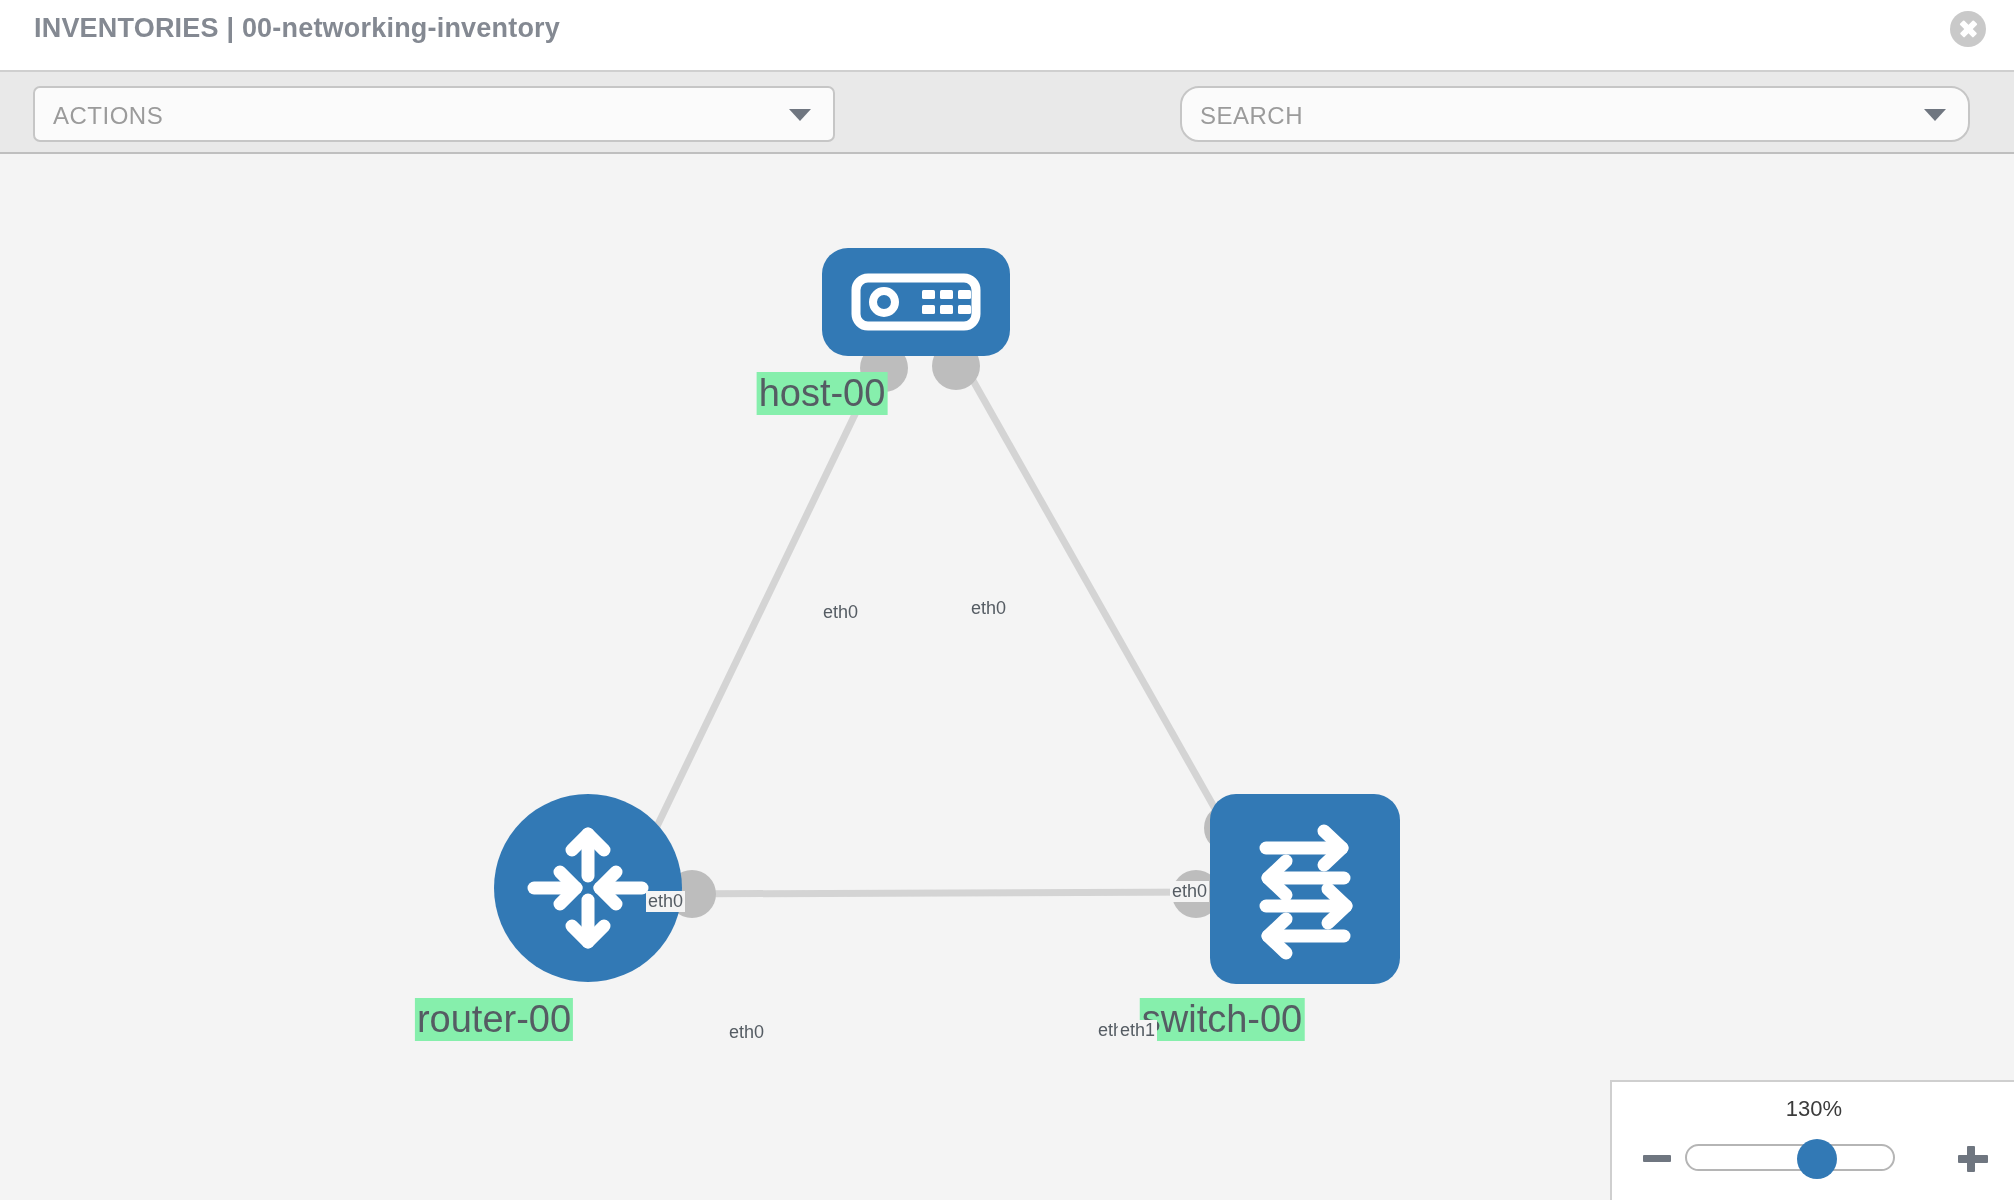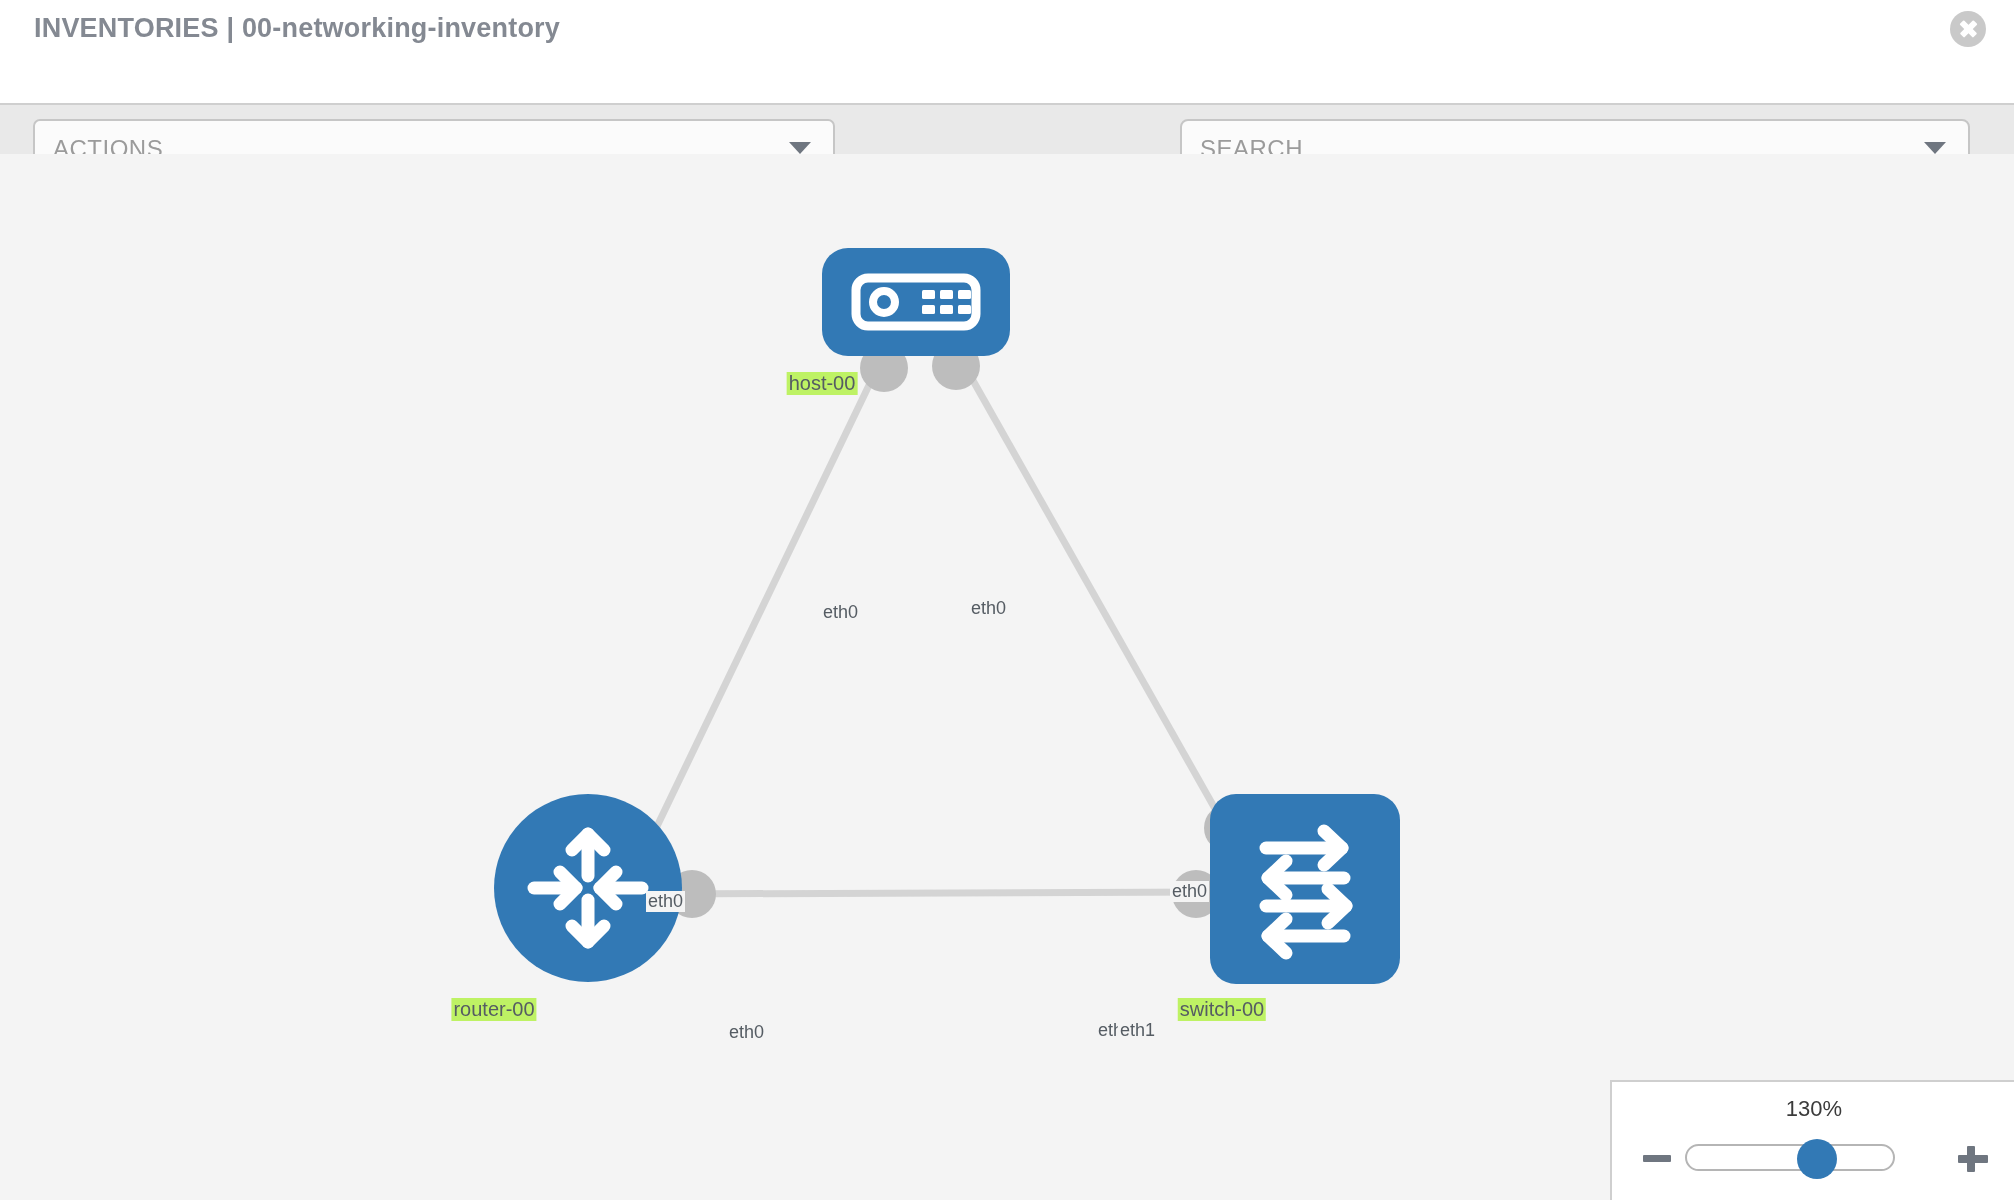--- a/index.html
+++ b/index.html
@@ -33,21 +33,20 @@
   }
   .close-btn .x1 { transform: rotate(45deg); }
   .close-btn .x2 { transform: rotate(-45deg); }
 
   
   .toolbar {
     position:absolute; left:0; top:70px; width:2014px; height:84px;
     background:#e9e9e9;
     border-top:2px solid #cfcfcf;
     border-bottom:2px solid #bfbfbf;
-    margin-top:33px;
   }
   .actions-select {
     position:absolute; left:33px; top:14px;
     width:802px; height:56px;
     background:#fbfbfb;
     border:2px solid #c6c6c6; border-radius:7px;
     cursor:pointer;
   }
   .actions-select .lbl {
     position:absolute; left:18px; top:14px;
@@ -65,21 +64,21 @@
     width:42px; height:42px; cursor:pointer;
   }
   .tool-icon.wrench { left:1043px; }
   .tool-icon.key { left:1110px; }
   .tool-icon svg { display:block; }
 
   .search-select {
     position:absolute; left:1180px; top:14px;
     width:790px; height:56px;
     background:#fbfbfb;
-    border:2px solid #c6c6c6; border-radius:8px;
+    border:2px solid #c6c6c6; border-radius:19px;
     cursor:text;
   }
   .search-select .lbl {
     position:absolute; left:18px; top:14px;
     font-size:24px; color:#9b9b9b; letter-spacing:0.5px;
   }
 
   
   .canvas {
     position:absolute; left:0; top:154px;
@@ -94,22 +93,22 @@
     position:absolute; left:0; top:0;
     background:#3279b5;
   }
   .node.host .node-shape   { width:188px; height:108px; border-radius:26px; }
   .node.router .node-shape { width:188px; height:188px; border-radius:50%; }
   .node.switch .node-shape { width:190px; height:190px; border-radius:26px; }
   .node-shape svg { position:absolute; left:0; top:0; }
 
   .node-label {
     position:absolute;
-    font-size:20px; color:#555c63;
-    background:#bef264;
+    font-size:38px; color:#555c63;
+    background:#86efac;
     white-space:nowrap;
     padding:0 2px;
   }
 
   .port-label {
     position:absolute;
     font-size:18px; color:#555c63;
     background:#f4f4f4;
     white-space:nowrap;
     padding:0 2px;

